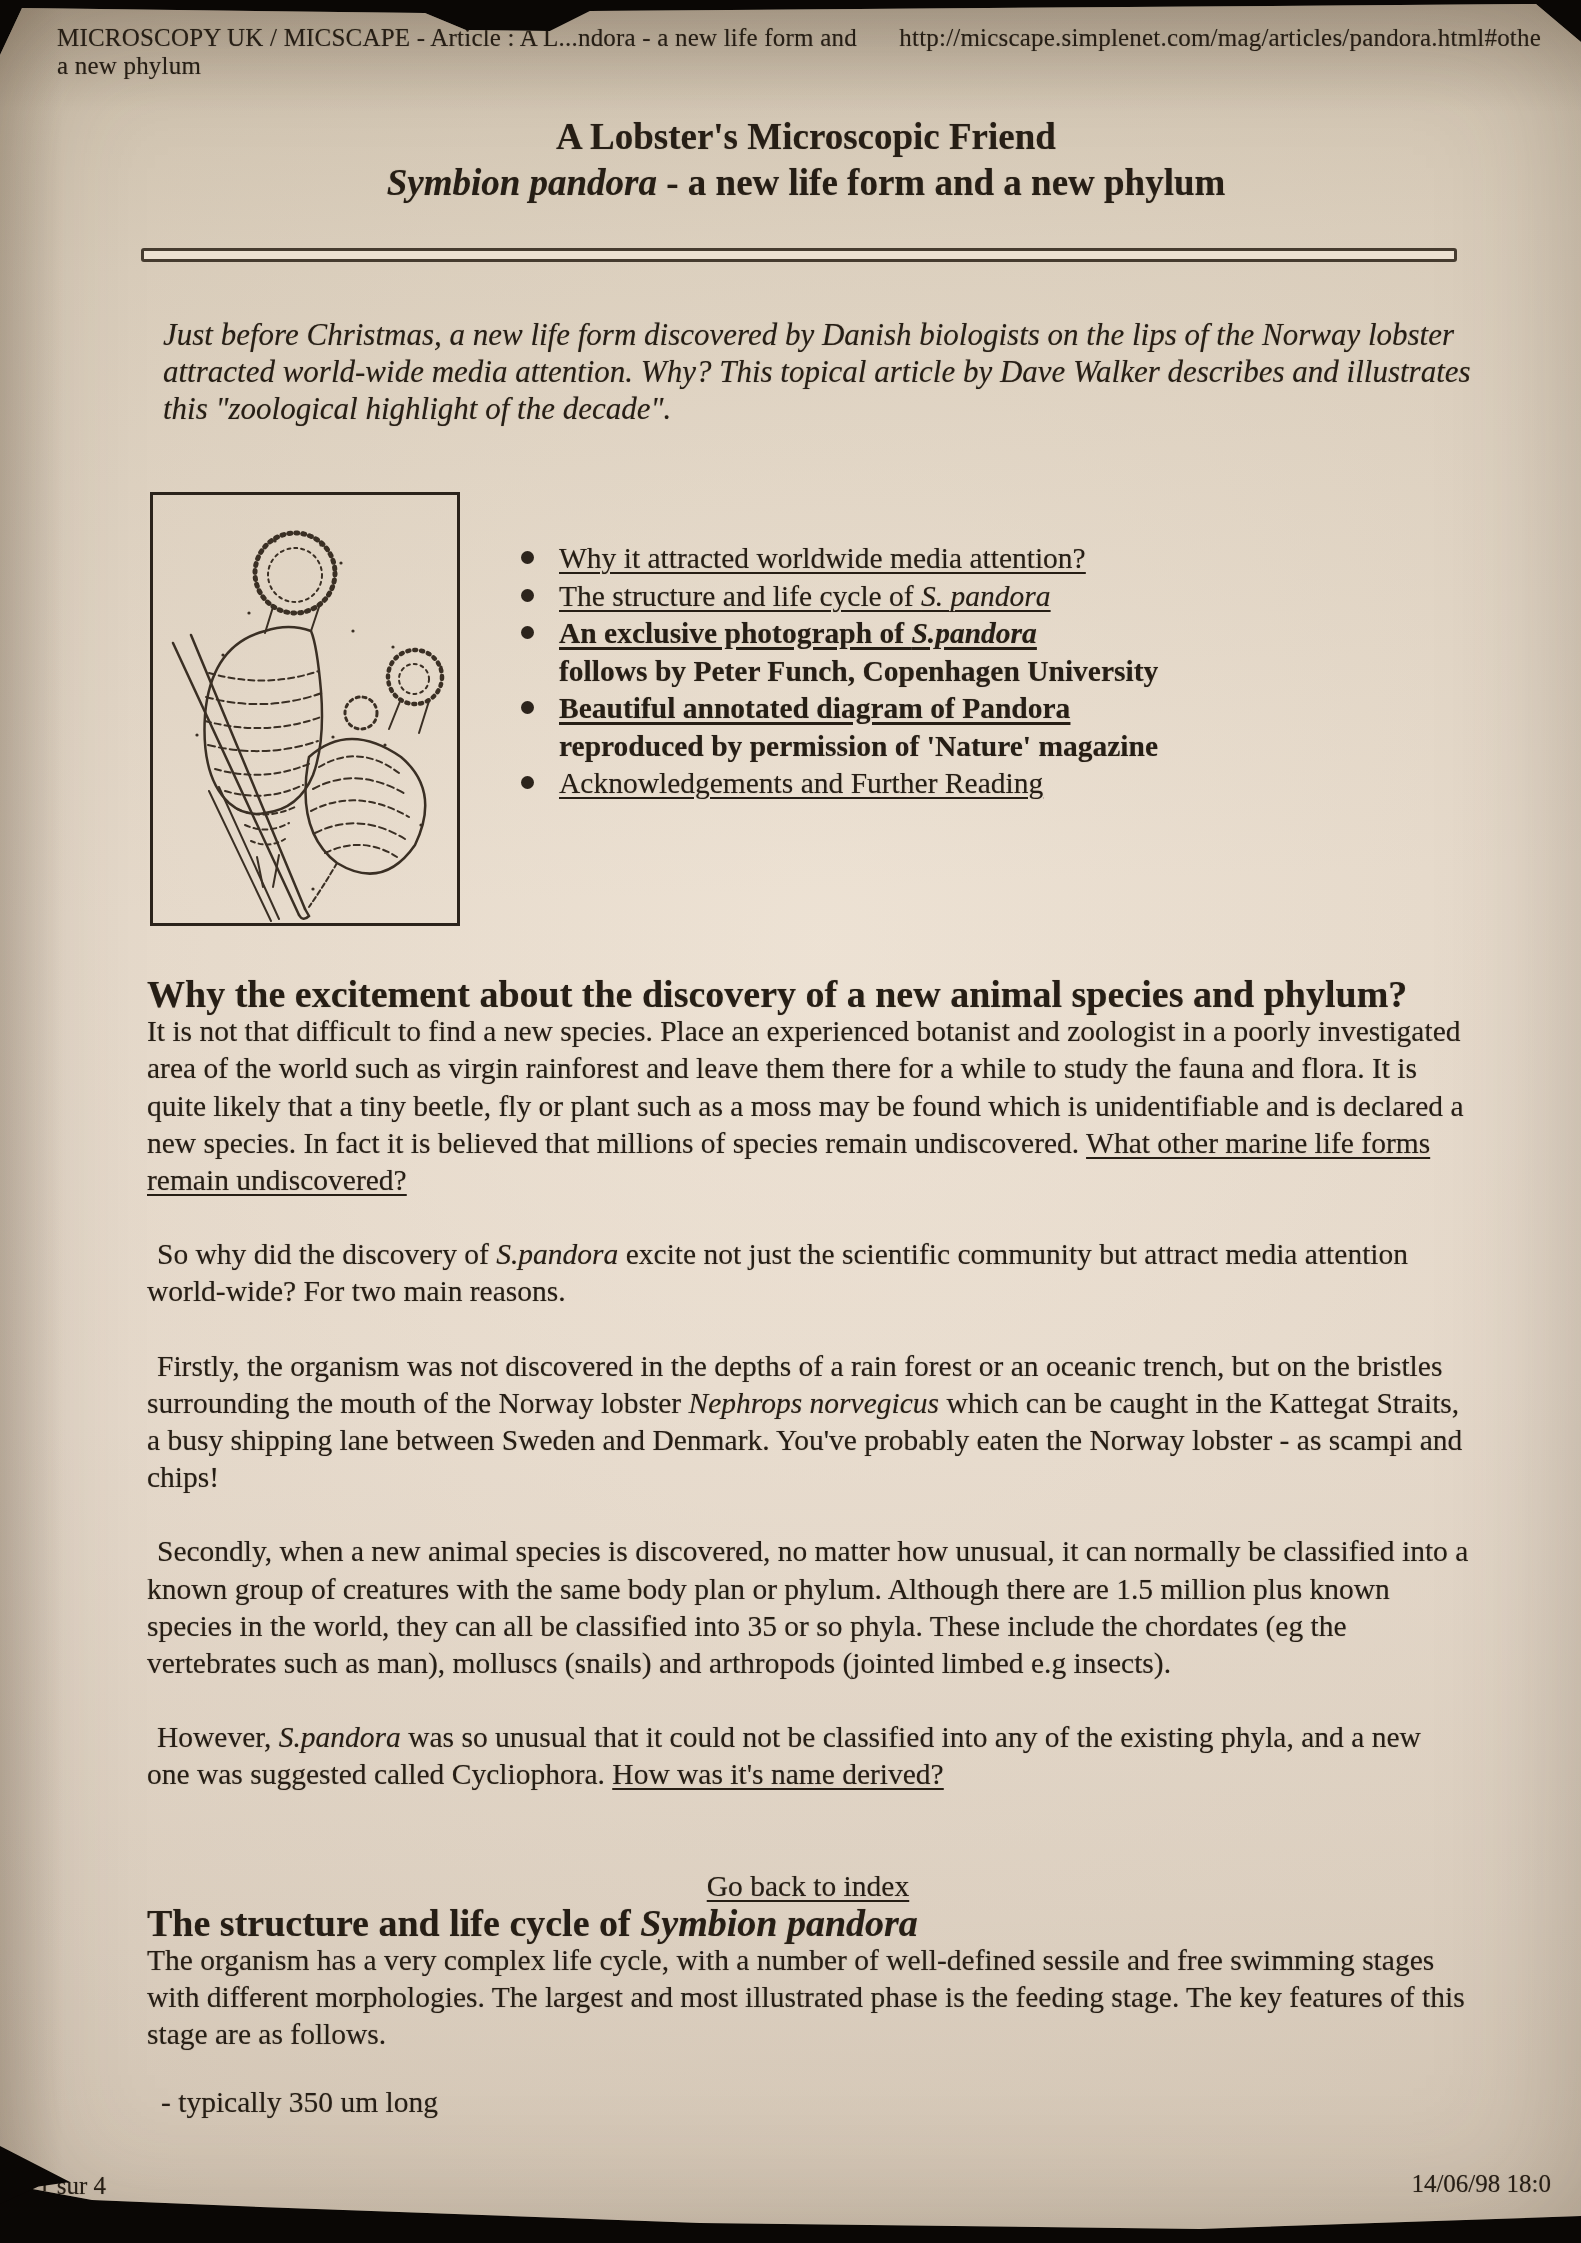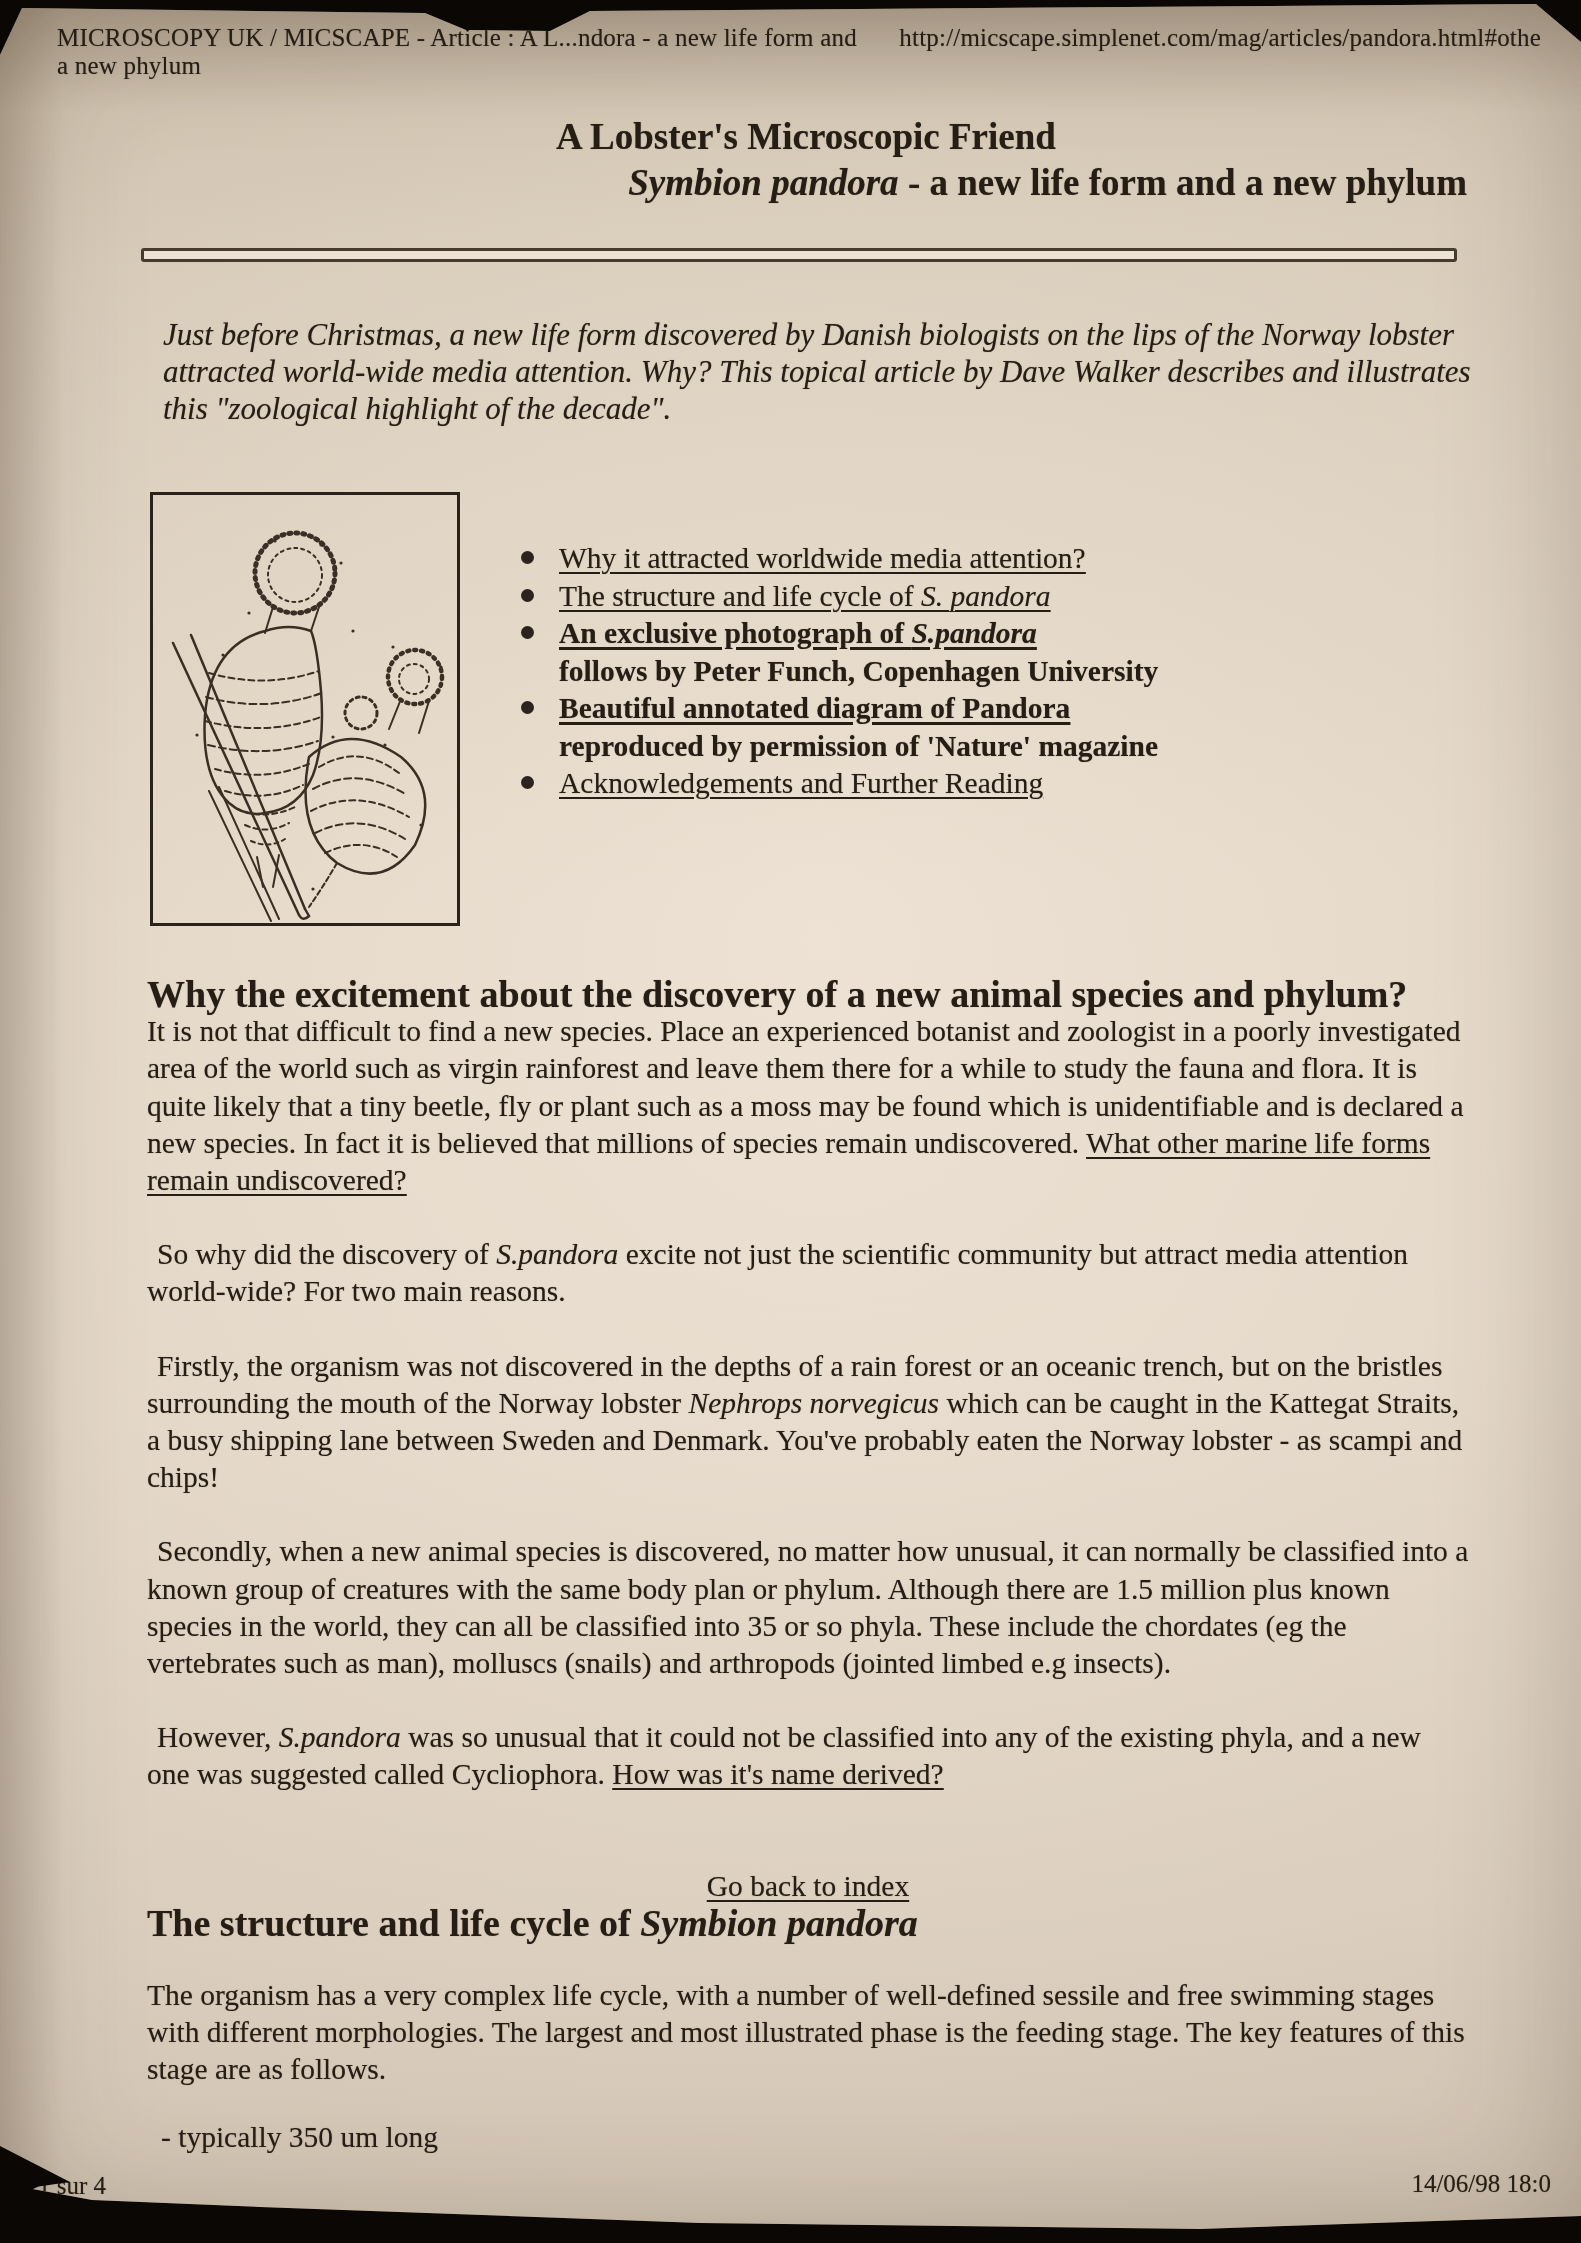--- a/index.html
+++ b/index.html
@@ -22,34 +22,34 @@
     text-shadow:0 0 1px rgba(45,35,25,0.45);
   }
   .corner-mark{
     position:absolute;left:0;top:2146px;width:70px;height:58px;background:#0a0705;
     clip-path:polygon(0 0,100% 62%,55% 70%,0 100%);
   }
   .print-header{position:absolute;left:57px;right:40px;top:24px;display:flex;justify-content:space-between;font-size:25px;letter-spacing:.2px;}
   .print-header .url{margin-left:40px;white-space:nowrap;}
   h1,h2{position:absolute;left:145px;width:1322px;margin:0;text-align:center;font-size:37px;font-weight:700;line-height:44px;}
   h1{top:115px;}
-  h2{top:161px;text-align:right;}
+  h2{top:161px;}
   .rule{position:absolute;left:141px;top:248px;width:1316px;height:14px;box-sizing:border-box;
         border:3px solid #453b2f;border-radius:3px;background:#ece1d2;}
   .intro{position:absolute;left:147px;top:300px;width:1312px;margin:16px;font-style:italic;font-size:31px;line-height:37px;}
   .figure{position:absolute;left:150px;top:492px;width:310px;height:434px;box-sizing:border-box;border:3px solid #2b231b;}
   .figure svg{width:100%;height:100%;display:block;}
   .index{position:absolute;left:505px;top:528px;width:770px;margin:12px;padding:0;list-style:none;font-size:29.5px;line-height:37.5px;}
   .index li{position:relative;padding-left:42px;}
   .index li::before{content:"";position:absolute;left:4px;top:11px;width:13px;height:13px;border-radius:50%;background:#2c241c;}
   .index .line{display:block;}
   .body{position:absolute;left:147px;top:976px;width:1322px;font-size:29.5px;line-height:37.2px;}
   .body h3{margin:0;font-size:38px;font-weight:700;line-height:37.2px;}
   .body p{margin:0 0 37px;}
-  .body p.tight{margin-bottom:30px;margin-top:35px;}
+  .body p.tight{margin-bottom:30px;}
   .body p.gap-after{margin-bottom:74px;}
   .body p.center{text-align:center;margin-bottom:0;}
   .ind{text-indent:10px;}
   .feature{padding-left:14px;}
   .footer-left{position:absolute;left:38px;top:2172px;font-size:25px;}
   .footer-right{position:absolute;right:30px;top:2170px;font-size:25px;}
   .rich-i{font-style:italic;}
   .rich-b{font-weight:700;}
   .rich-l{text-decoration:underline;text-decoration-thickness:2px;text-underline-offset:4px;}
   .rich-b.rich-l{text-decoration-thickness:3px;}

